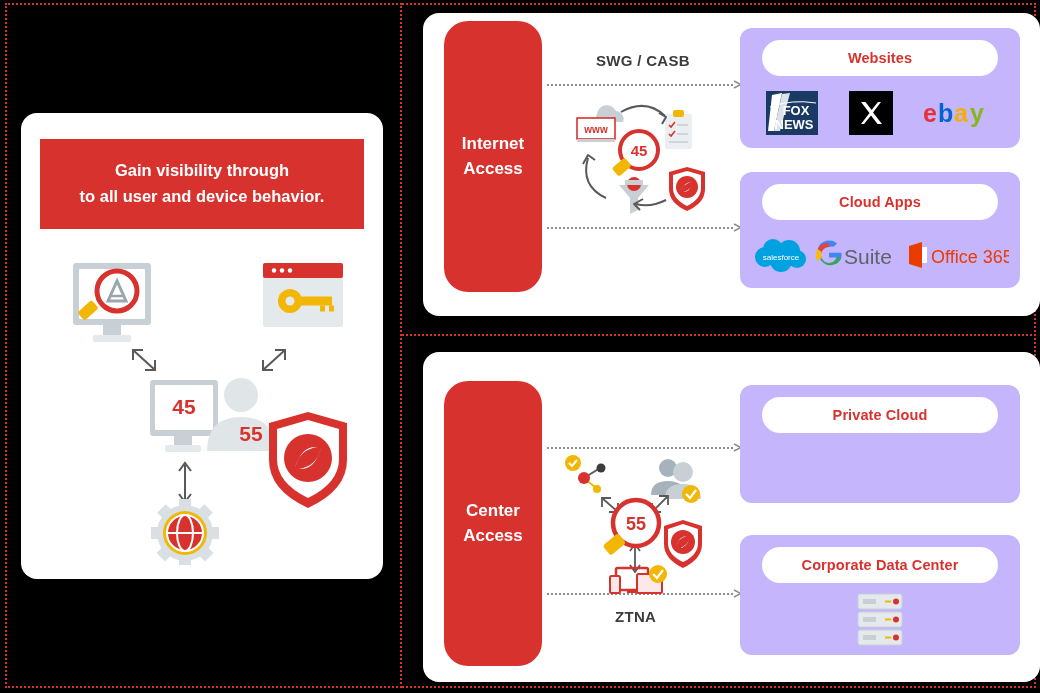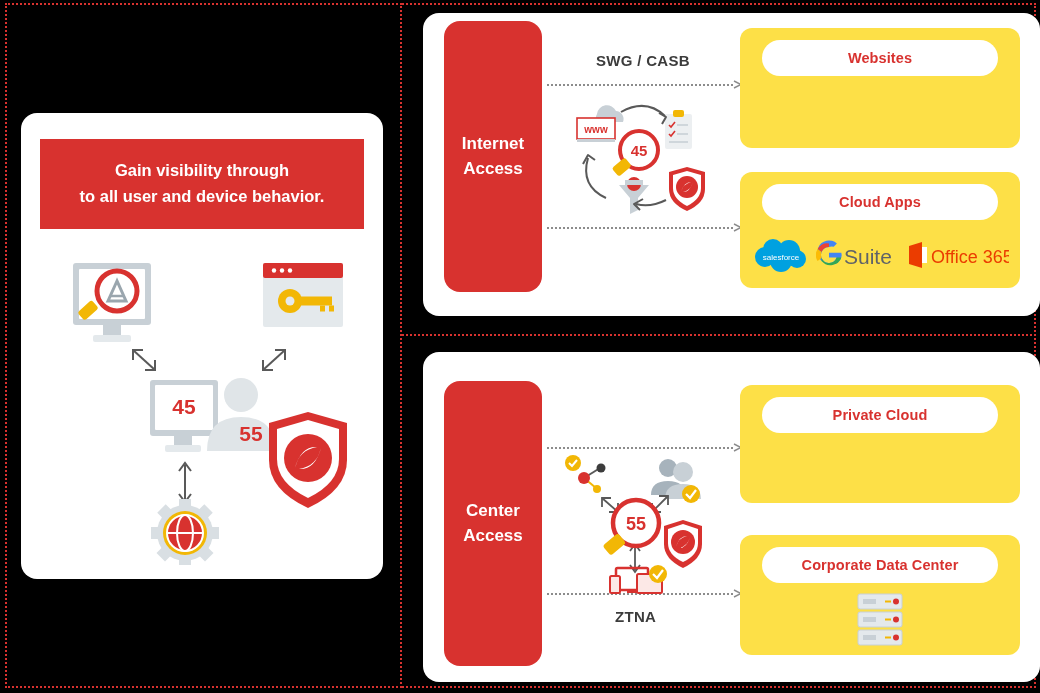--- a/index.html
+++ b/index.html
@@ -22,28 +22,28 @@
   #bottom-card{left:423px;top:352px;width:617px;height:330px;}
 
   
   #headline{position:absolute;left:40px;top:139px;width:324px;height:90px;
             background:#D8322F;border-radius:0;color:#fff;
             display:flex;flex-direction:column;align-items:center;justify-content:center;
             font-size:16.5px;font-weight:bold;line-height:1.55;text-align:center;}
   #headline span{display:block;white-space:nowrap;}
 
   
-  .access-block{position:absolute;background:#D8322F;border-radius:16px;color:#fff;
+  .access-block{position:absolute;background:#D8322F;border-radius:24px;color:#fff;
                 display:flex;flex-direction:column;align-items:center;justify-content:center;
                 font-size:17px;font-weight:bold;line-height:1.45;text-align:center;}
   #internet-access{left:444px;top:21px;width:98px;height:271px;}
   #private-access{left:444px;top:381px;width:98px;height:285px;}
 
   
-  .dest-panel{position:absolute;background:#fde047;border-radius:12px;}
+  .dest-panel{position:absolute;background:#c4b5fd;border-radius:12px;}
   #websites-panel{left:740px;top:28px;width:280px;height:120px;}
   #cloudapps-panel{left:740px;top:172px;width:280px;height:116px;}
   #privatecloud-panel{left:740px;top:385px;width:280px;height:118px;}
   #datacenter-panel{left:740px;top:535px;width:280px;height:120px;}
 
   .dest-title{position:absolute;left:22px;top:12px;width:236px;height:36px;
               background:#fff;border-radius:18px;color:#D8322F;
               display:flex;align-items:center;justify-content:center;
               font-size:14.5px;font-weight:bold;letter-spacing:.1px;}
   .logo-row{position:absolute;left:10px;right:10px;top:56px;bottom:6px;
@@ -241,20 +241,40 @@
       <polyline points="94,13 101,17 97,24" stroke-linejoin="round"></polyline>
       <path d="M101 100 q-16 8 -30 4"></path>
       <polyline points="78,99 69,104 75,110" stroke-linejoin="round"></polyline>
       <path d="M23 58 q-8 28 18 40"></path>
       <polyline points="18,64 23,55 30,60" stroke-linejoin="round"></polyline>
     </g>
   </svg>
 
   <div class="dest-panel" id="websites-panel">
     <div class="dest-title">Websites</div>
+    <div class="logo-row">
+      <svg width="56" height="44" viewBox="0 0 56 44">
+        <rect x="2" y="0" width="52" height="44" fill="#1B3A63"></rect>
+        <path d="M8 4 L18 2 L10 40 L4 40 Z" fill="#fff"></path>
+        <path d="M18 3 L26 2 L16 40 L10 40 Z" fill="#fff" opacity="0.85"></path>
+        <path d="M6 16 q22 -8 46 -4" stroke="#fff" stroke-width="1" fill="none"></path>
+        <text x="32" y="24" font-size="13" font-weight="bold" fill="#fff" text-anchor="middle" font-family="Liberation Sans, sans-serif">FOX</text>
+        <text x="30" y="38" font-size="13" font-weight="bold" fill="#fff" text-anchor="middle" font-family="Liberation Sans, sans-serif">NEWS</text>
+      </svg>
+      <svg width="44" height="44" viewBox="0 0 44 44">
+        <rect x="0" y="0" width="44" height="44" fill="#000"></rect>
+        <path d="M12 11 L20.5 22 L12 33 h3 L22 24.5 L28.5 33 H33 L24 21.5 L32 11 h-3 L22.6 19 L16.5 11 Z" fill="#fff"></path>
+      </svg>
+      <svg width="74" height="30" viewBox="0 0 74 30">
+        <text x="1" y="24" font-size="25" font-weight="bold" fill="#E53238" font-family="Liberation Sans, sans-serif">e</text>
+        <text x="16" y="24" font-size="25" font-weight="bold" fill="#0064D2" font-family="Liberation Sans, sans-serif">b</text>
+        <text x="32" y="24" font-size="25" font-weight="bold" fill="#F5AF02" font-family="Liberation Sans, sans-serif">a</text>
+        <text x="48" y="24" font-size="25" font-weight="bold" fill="#86B817" font-family="Liberation Sans, sans-serif">y</text>
+      </svg>
+    </div>
   </div>
 
   <div class="dest-panel" id="cloudapps-panel">
     <div class="dest-title">Cloud Apps</div>
     <div class="logo-row">
       <svg width="62" height="40" viewBox="0 0 62 40">
         <g fill="#00A1E0">
           <circle cx="22" cy="14" r="10"></circle>
             <circle cx="38" cy="16" r="11"></circle>
           <circle cx="14" cy="22" r="10"></circle>

